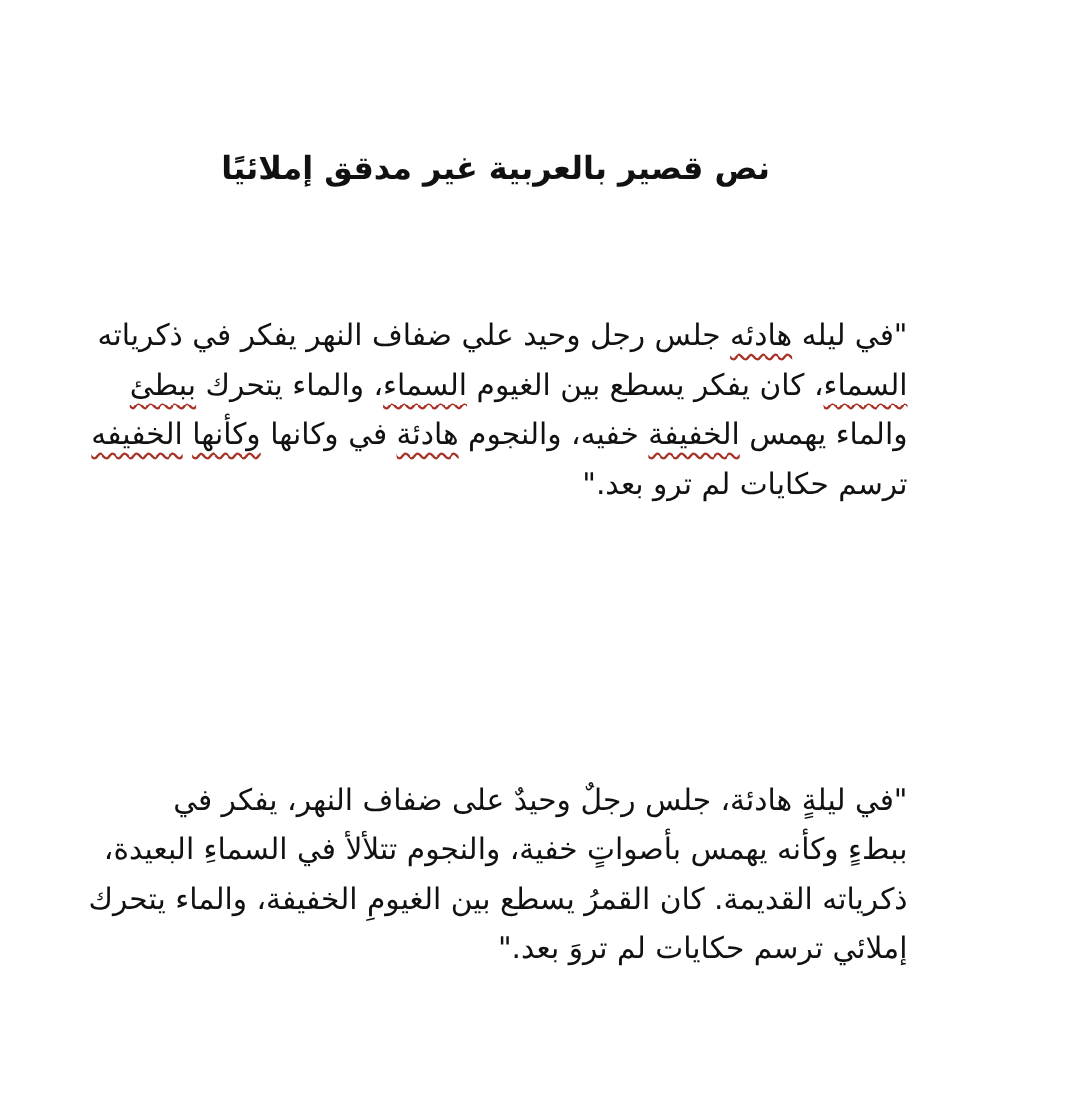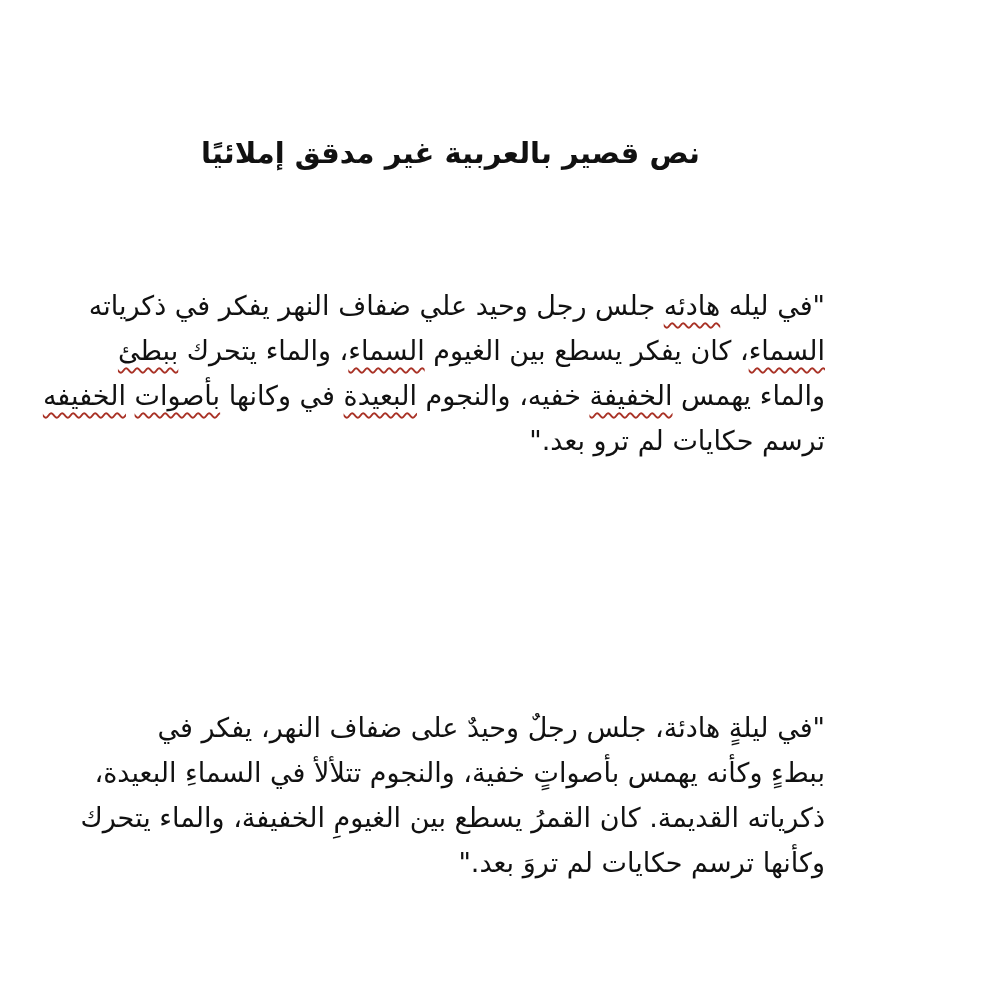--- a/index.html
+++ b/index.html
@@ -56,24 +56,24 @@
 </style>
 </head>
 <body>
 
 <div class="page">
   <h1 class="heading" id="heading1">نص قصير بالعربية غير مدقق إملائيًا</h1>
 
   <div class="paragraph" id="para1">
       <div class="line"><span>"في ليله </span><span class="misspelled">هادئه</span><span> جلس رجل وحيد علي ضفاف النهر يفكر في ذكرياته</span></div>
       <div class="line"><span class="misspelled">السماء</span><span>، كان يفكر يسطع بين الغيوم </span><span class="misspelled">السماء</span><span>، والماء يتحرك </span><span class="misspelled">ببطئ</span></div>
-      <div class="line"><span>والماء يهمس </span><span class="misspelled">الخفيفة</span><span> خفيه، والنجوم </span><span class="misspelled">البعيدة</span><span> في وكانها </span><span class="misspelled">بأصوات</span><span> </span><span class="misspelled">الخفيفه</span></div>
+      <div class="line"><span>والماء يهمس </span><span class="misspelled">الخفيفة</span><span> خفيه، والنجوم </span><span class="misspelled">هادئة</span><span> في وكانها </span><span class="misspelled">وكأنها</span><span> </span><span class="misspelled">الخفيفه</span></div>
       <div class="line"><span>ترسم حكايات لم ترو بعد."</span></div>
     </div>
 
 
   <div class="paragraph" id="para2">
       <div class="line">"في ليلةٍ هادئة، جلس رجلٌ وحيدٌ على ضفاف النهر، يفكر في</div>
       <div class="line">ببطءٍ وكأنه يهمس بأصواتٍ خفية، والنجوم تتلألأ في السماءِ البعيدة،</div>
       <div class="line">ذكرياته القديمة. كان القمرُ يسطع بين الغيومِ الخفيفة، والماء يتحرك</div>
-      <div class="line">وكأنها ترسم حكايات لم تروَ بعد."</div>
+      <div class="line">إملائي ترسم حكايات لم تروَ بعد."</div>
     </div>
 </div>
 
 </body></html>

